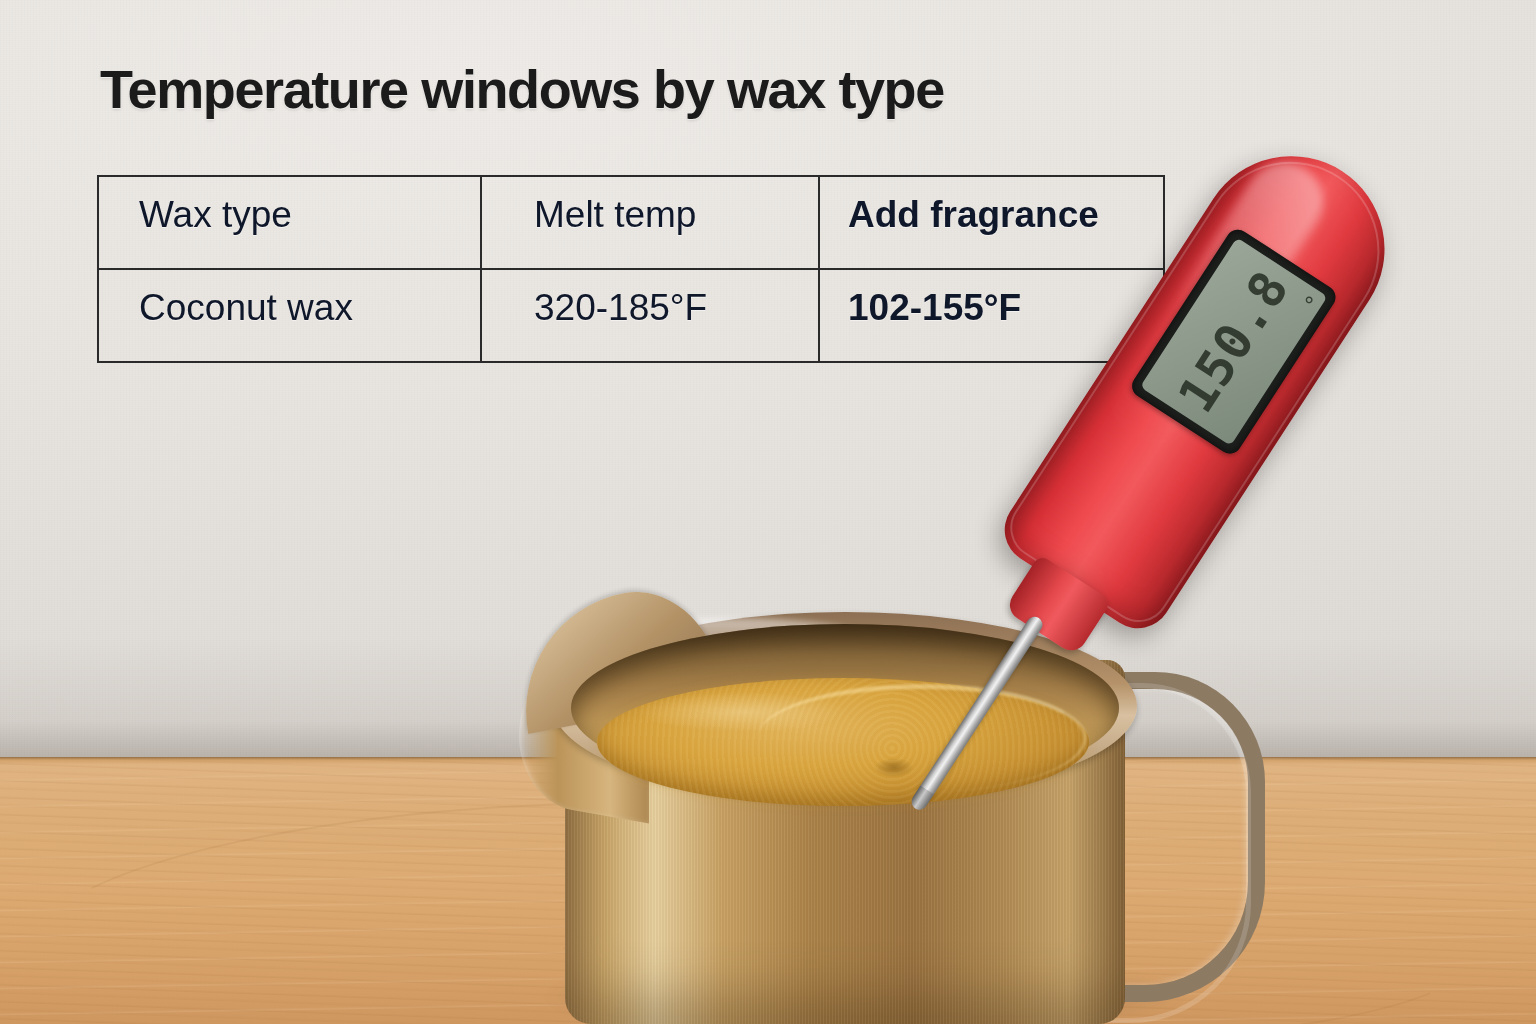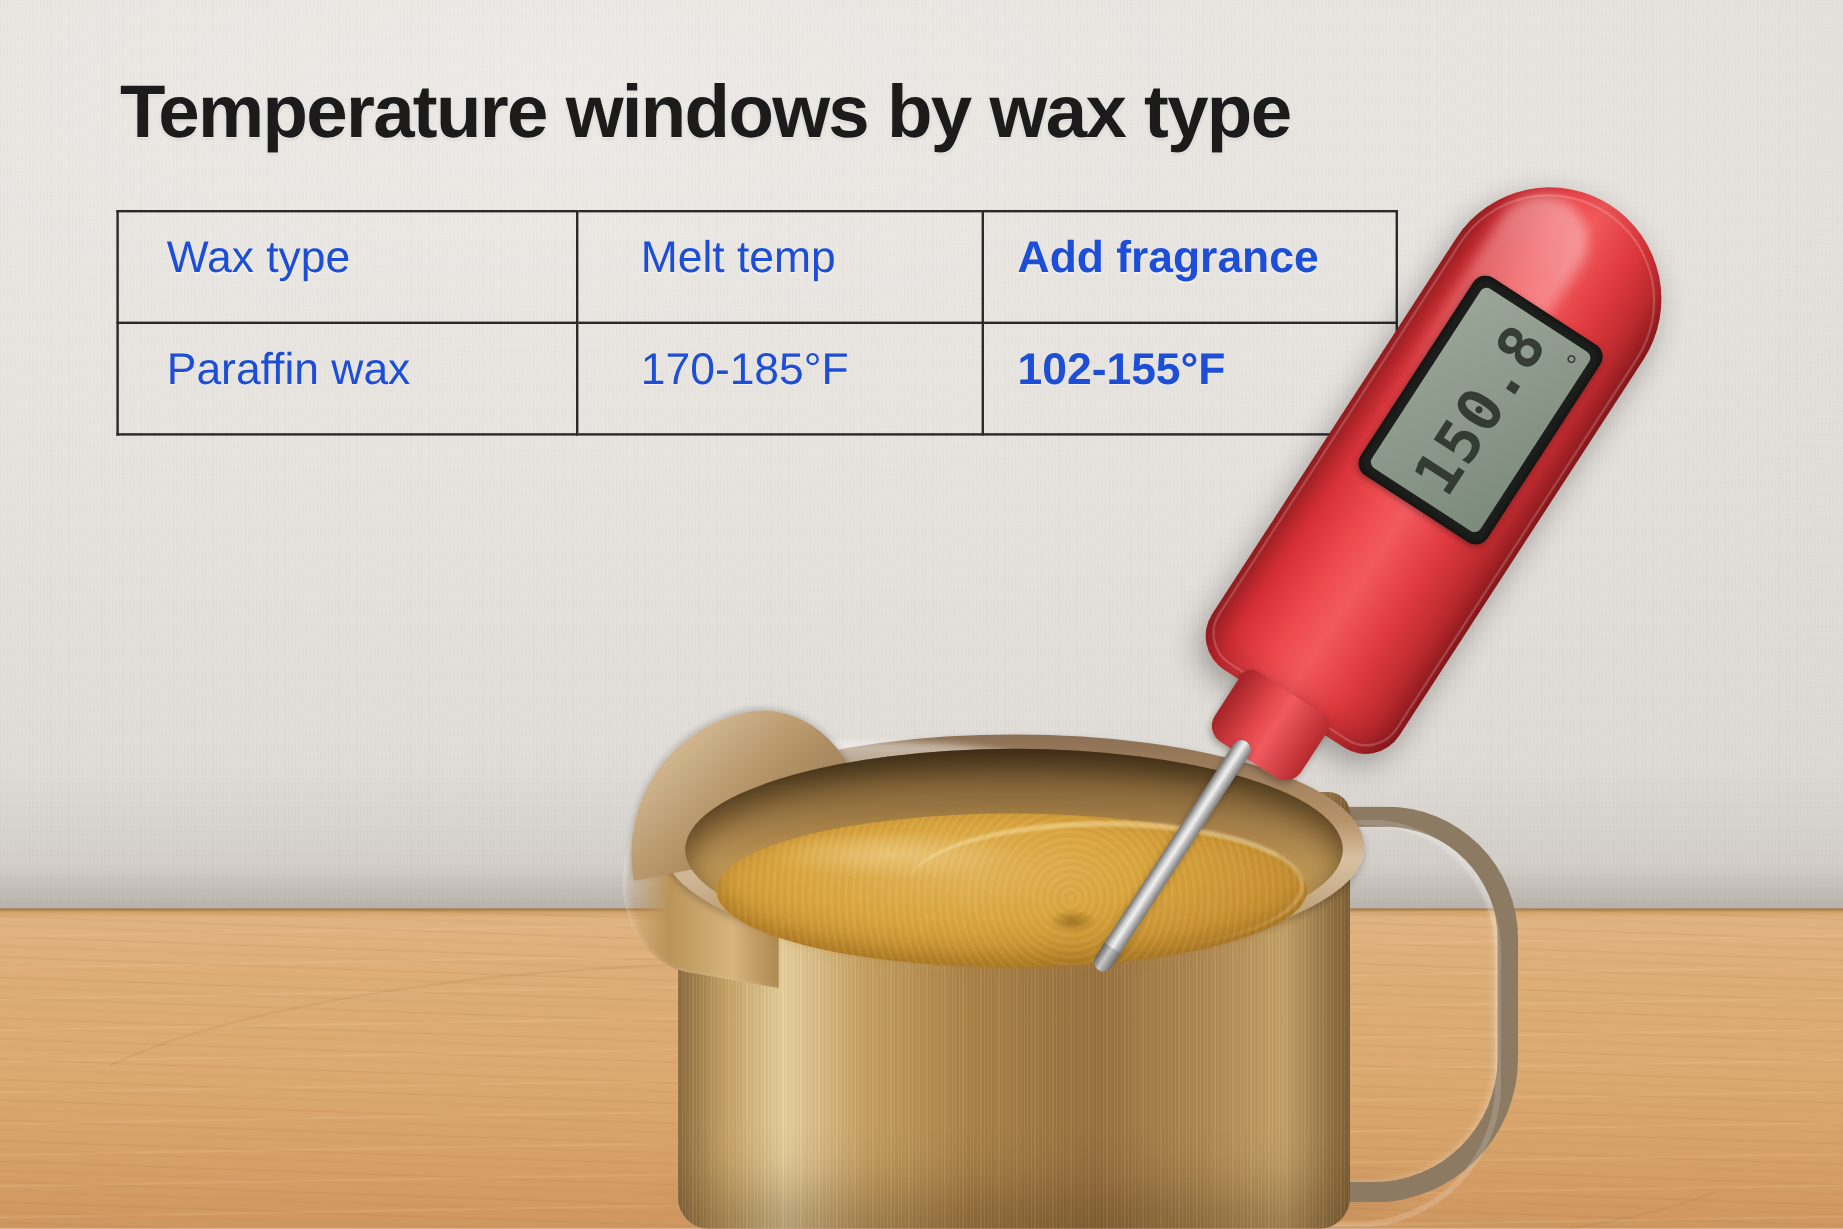--- a/index.html
+++ b/index.html
@@ -105,21 +105,21 @@
   
   .poster {
     position: absolute;
     left: 0; top: 0;
     width: 1536px; height: 757px;
   }
   .poster-title {
     position: absolute;
     left: 100px;
     top: 58px;
-    font-size: 62px;
+    font-size: 54px;
     font-weight: bold;
     letter-spacing: -1.4px;
     color: #1b1b1b;
     white-space: nowrap;
     text-shadow: 0 1px 0 rgba(255,255,255,0.55), 0 2px 3px rgba(0,0,0,0.10);
   }
 
   .wax-table {
     position: absolute;
     left: 97px;
@@ -129,21 +129,21 @@
     table-layout: fixed;
   }
   .wax-table td, .wax-table th {
     border: 2px solid #2a2a2a;
     height: 93px;
     padding: 0 0 16px 40px;
     text-align: left;
     vertical-align: middle;
     font-size: 37px;
     font-weight: normal;
-    color: #1d4ed8;
+    color: #0f172a;
     white-space: nowrap;
     text-shadow: 0 1px 0 rgba(255,255,255,0.5);
   }
   .wax-table th {
     font-weight: normal;
   }
   .col-a { width: 383px; }
   .col-b { width: 338px; }
   .col-c { width: 345px; }
 
@@ -482,22 +482,22 @@
       </colgroup>
       <thead>
         <tr>
           <th class="c-a">Wax type</th>
           <th class="c-b">Melt temp</th>
           <th class="c-c">Add fragrance</th>
         </tr>
       </thead>
       <tbody>
         <tr>
-          <td class="c-a">Paraffin wax</td>
-          <td class="c-b">170-185°F</td>
+          <td class="c-a">Coconut wax</td>
+          <td class="c-b">320-185°F</td>
           <td class="c-c">102-155°F</td>
         </tr>
       </tbody>
     </table>
   </div>
 
   <div class="pitcher-wrap">
     <div class="pitcher-shadow"></div>
     <div class="handle"></div>
     <div class="body">

